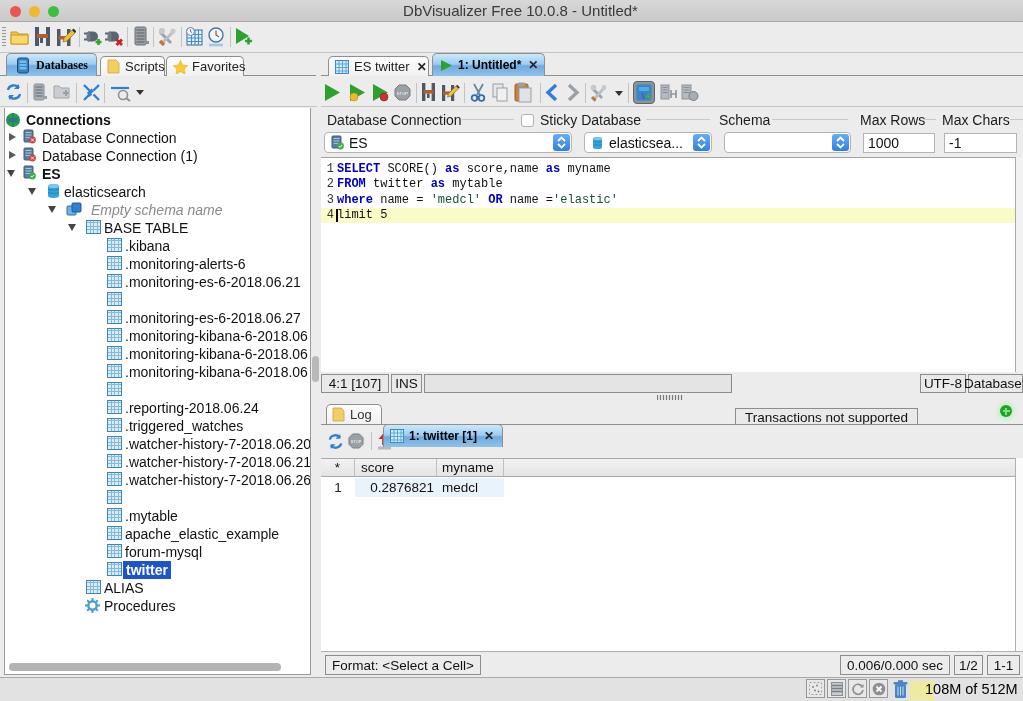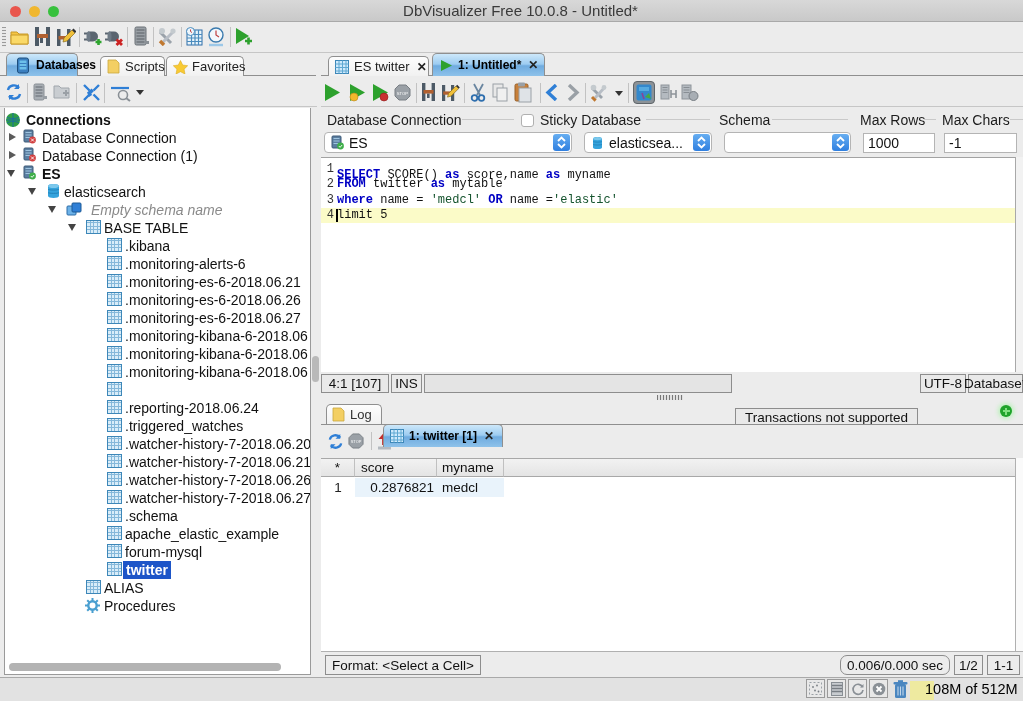--- a/index.html
+++ b/index.html
@@ -119,21 +119,21 @@
       <path d="M2 18h14" stroke="#9cc8e8" stroke-width="2.4"></path>
     </svg>
   <div class="sep" style="left:230px;top:27px;height:20px;"></div>
   <svg class="a" style="left:235px;top:27px;" width="18" height="20" viewBox="0 0 18 20">
       <path d="M1 1l13 8-13 8z" fill="#2da12d"></path>
       <path d="M10 14h7M13.5 10.5v7" stroke="#2da12d" stroke-width="2.6"></path>
     </svg>
 </div>
 
 <div class="tabline" style="left:0;width:316px;"></div>
-<div class="tab sel" style="left:6px;width:72px;padding-left:9px;">
+<div class="tab sel" style="left:6px;width:91px;padding-left:9px;font-family:Liberation Serif, serif;">
   <svg width="14" height="17" viewBox="0 0 14 17">
       <rect x="1.5" y="1" width="11" height="15" rx="2" fill="#3a7fc0" stroke="#1d4f7e"></rect>
       <rect x="3.5" y="3.5" width="7" height="9" fill="#6cc0ea"></rect>
       <path d="M3.5 6.5h7M3.5 9.5h7" stroke="#3a7fc0" stroke-width="1"></path>
     </svg>
   <span style="margin-left:6px;">Databases</span>
 </div>
 <div class="tab" style="left:100px;width:65px;padding-left:6px;">
   <svg width="13" height="15" viewBox="0 0 13 15">
       <path d="M1 1h8l3 3v10H1z" fill="#f3cf63" stroke="#c9a73c" stroke-width="0.8"></path>
@@ -226,44 +226,42 @@
   <div class="tri d" style="left:63px;top:117px;"></div>
   <div class="tbl" style="left:81px;top:113px;"></div>
   <div class="trow" style="left:99px;top:112px;">BASE TABLE</div>
   <div class="tbl" style="left:102px;top:131px;"></div>
     <div class="trow" style="left:120px;top:130px;">.kibana</div>
   <div class="tbl" style="left:102px;top:149px;"></div>
     <div class="trow" style="left:120px;top:148px;">.monitoring-alerts-6</div>
   <div class="tbl" style="left:102px;top:167px;"></div>
     <div class="trow" style="left:120px;top:166px;">.monitoring-es-6-2018.06.21</div>
   <div class="tbl" style="left:102px;top:185px;"></div>
-    <div class="trow" style="left:120px;top:184px;">.monitoring-es-6-2018.06.26</div>
   <div class="tbl" style="left:102px;top:203px;"></div>
     <div class="trow" style="left:120px;top:202px;">.monitoring-es-6-2018.06.27</div>
   <div class="tbl" style="left:102px;top:221px;"></div>
     <div class="trow" style="left:120px;top:220px;">.monitoring-kibana-6-2018.06</div>
   <div class="tbl" style="left:102px;top:239px;"></div>
     <div class="trow" style="left:120px;top:238px;">.monitoring-kibana-6-2018.06</div>
   <div class="tbl" style="left:102px;top:257px;"></div>
     <div class="trow" style="left:120px;top:256px;">.monitoring-kibana-6-2018.06</div>
   <div class="tbl" style="left:102px;top:275px;"></div>
   <div class="tbl" style="left:102px;top:293px;"></div>
     <div class="trow" style="left:120px;top:292px;">.reporting-2018.06.24</div>
   <div class="tbl" style="left:102px;top:311px;"></div>
     <div class="trow" style="left:120px;top:310px;">.triggered_watches</div>
   <div class="tbl" style="left:102px;top:329px;"></div>
     <div class="trow" style="left:120px;top:328px;">.watcher-history-7-2018.06.20</div>
   <div class="tbl" style="left:102px;top:347px;"></div>
     <div class="trow" style="left:120px;top:346px;">.watcher-history-7-2018.06.21</div>
   <div class="tbl" style="left:102px;top:365px;"></div>
     <div class="trow" style="left:120px;top:364px;">.watcher-history-7-2018.06.26</div>
   <div class="tbl" style="left:102px;top:383px;"></div>
-    <div class="trow" style="left:120px;top:382px;">.watcher-history-7-2018.06.27</div>
   <div class="tbl" style="left:102px;top:401px;"></div>
-    <div class="trow" style="left:120px;top:400px;">.schema</div>
+    <div class="trow" style="left:120px;top:400px;">.mytable</div>
   <div class="tbl" style="left:102px;top:419px;"></div>
     <div class="trow" style="left:120px;top:418px;">apache_elastic_example</div>
   <div class="tbl" style="left:102px;top:437px;"></div>
     <div class="trow" style="left:120px;top:436px;">forum-mysql</div>
   <div class="tbl" style="left:102px;top:455px;"></div>
     <div class="trow" style="left:118px;top:454px;background:#1d55c8;color:#fff;font-weight:bold;padding:0 3px;">twitter</div>
   <div class="tbl" style="left:81px;top:473px;"></div>
     <div class="trow" style="left:99px;top:472px;">ALIAS</div>
   <svg class="a" style="left:79px;top:490px;" width="17" height="17" viewBox="0 0 17 17">
       <circle cx="8.5" cy="8.5" r="4.2" fill="none" stroke="#4a9fd0" stroke-width="2.4"></circle>
@@ -421,21 +419,21 @@
           <path d="M5 7l3.5-3.5L12 7" stroke="#fff" stroke-width="1.8" fill="none"></path>
           <path d="M5 10l3.5 3.5L12 10" stroke="#fff" stroke-width="1.8" fill="none"></path>
         </svg>
       </div>
   </div>
   <div class="inp" style="left:863px;top:133px;width:72px;">1000</div>
   <div class="inp" style="left:944px;top:133px;width:73px;">-1</div>
 </div>
 
 <div class="a" id="editor">
-  <div class="eline" style="top:4px;"><span class="num" style="left:0;">1</span><span style="position:absolute;left:16px;margin-top:6px;"><span class="kw">SELECT</span> SCORE() <span class="kw">as</span> score,name <span class="kw">as</span> myname</span></div>
+  <div class="eline" style="top:4px;"><span class="num" style="left:0;">1</span><span style="position:absolute;left:16px;"><span class="kw">SELECT</span> SCORE() <span class="kw">as</span> score,name <span class="kw">as</span> myname</span></div>
   <div class="eline" style="top:19.4px;"><span class="num" style="left:0;">2</span><span style="position:absolute;left:16px;"><span class="kw">FROM</span> twitter <span class="kw">as</span> mytable</span></div>
   <div class="eline" style="top:34.8px;"><span class="num" style="left:0;">3</span><span style="position:absolute;left:16px;"><span class="kw">where</span> name = <span class="str">'medcl'</span> <span class="kw">OR</span> name =<span class="str">'elastic'</span></span></div>
   <div class="eline" style="top:50.2px;background:#fbfbc8;"><span class="num" style="left:0;">4</span><span style="position:absolute;left:16px;">limit 5</span><span style="position:absolute;left:15px;top:1px;width:1.5px;height:13px;background:#000;"></span></div>
 </div>
 <div class="a" style="left:1015px;top:157px;width:8px;height:215px;background:#f2f2f2;border-left:1px solid #a8a8a8;"></div>
 
 <div class="fld" style="left:321px;width:68px;">4:1 [107]</div>
 <div class="fld" style="left:391px;width:31px;">INS</div>
 <div class="fld" style="left:424px;width:308px;background:#e4e4e4;"></div>
 <div class="fld" style="left:735px;width:183px;margin-top:34px;">Transactions not supported</div>
@@ -489,21 +487,21 @@
   <div class="gh" style="left:355px;top:459px;width:82px;height:18px;padding-left:6px;">score</div>
   <div class="gh" style="left:437px;top:459px;width:67px;height:18px;padding-left:5px;">myname</div>
   <div class="gh" style="left:504px;top:459px;width:511px;height:18px;border-right:none;"></div>
   <div class="gc" style="left:321px;top:478px;width:34px;height:19px;justify-content:center;color:#222;">1</div>
   <div class="gc" style="left:355px;top:478px;width:82px;height:19px;background:#e9f3fb;justify-content:flex-end;padding-right:3px;">0.2876821</div>
   <div class="gc" style="left:437px;top:478px;width:67px;height:19px;background:#e9f3fb;padding-left:5px;">medcl</div>
 </div>
 
 <div class="a" style="left:321px;top:651px;width:702px;height:26px;background:#ececec;border-top:1px solid #b0b0b0;"></div>
 <div class="bf" style="left:325px;top:655px;width:156px;">Format: &lt;Select a Cell&gt;</div>
-<div class="bf" style="left:840px;top:655px;width:110px;border-radius:7px;">0.006/0.000 sec</div>
+<div class="bf" style="left:840px;top:655px;width:110px;">0.006/0.000 sec</div>
 <div class="bf" style="left:954px;top:655px;width:29px;">1/2</div>
 <div class="bf" style="left:987px;top:655px;width:33px;">1-1</div>
 
 <div class="a" style="left:0;top:677px;width:1023px;height:24px;background:#e2e2e2;border-top:1px solid #a9a9a9;"></div>
 <div class="a" id="bottombar">
   <div class="btn2" style="left:806px;">
       <svg width="13" height="13" viewBox="0 0 13 13">
         <rect x="0.5" y="0.5" width="12" height="12" fill="none" stroke="#9aa0a6" stroke-dasharray="2 2"></rect>
         <circle cx="4" cy="5" r="0.9" fill="#787e84"></circle>
         <circle cx="8" cy="3.5" r="0.9" fill="#787e84"></circle>

